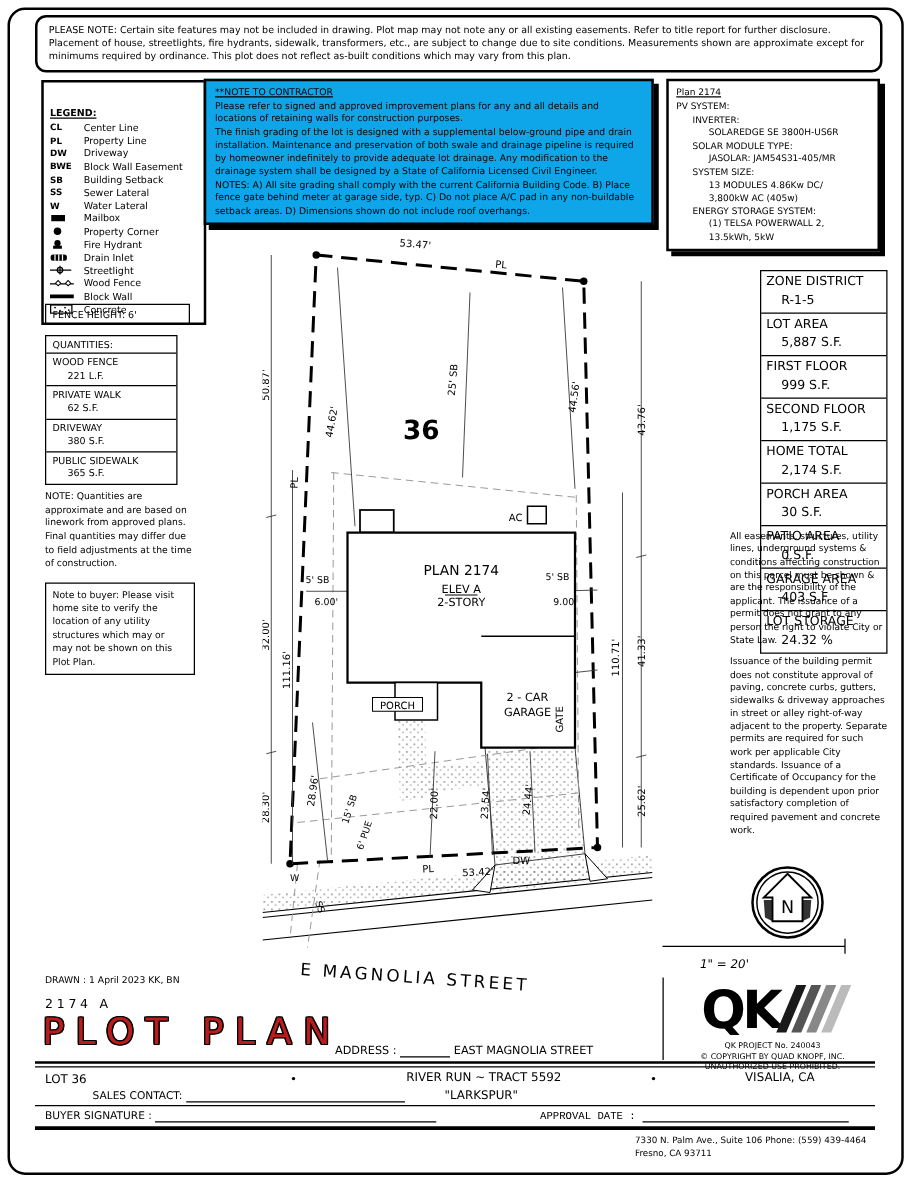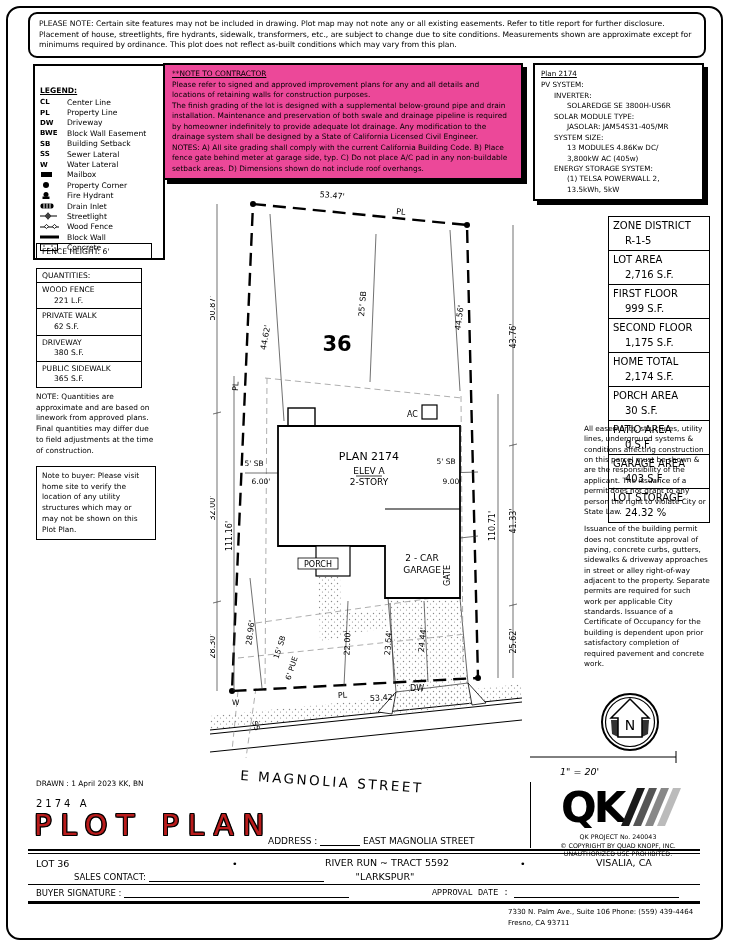--- a/index.html
+++ b/index.html
@@ -11,21 +11,21 @@
   #top-note{left:28px;top:12px;width:656px;border:2px solid #000;border-radius:9px;
             padding:5px 9px;font-size:7.6px;line-height:1.4;}
   
   #legend{left:33px;top:64px;width:118px;border:2px solid #000;padding:20px 5px 5px;font-size:7.6px;}
   #legend .lg-title{font-weight:bold;text-decoration:underline;margin-bottom:2px;}
   .lg-row{display:flex;align-items:center;height:10.4px;}
   .lg-sym{width:27px;flex:0 0 27px;font-size:7px;font-weight:bold;display:flex;align-items:center;}
   .lg-lab{white-space:nowrap;}
   
   #contractor{left:163px;top:63px;width:342px;border:2px solid #000;box-shadow:4px 4px 0 #000;
-              padding:4px 7px;font-size:7.4px;line-height:1.42;background:#ec4899;}
+              padding:4px 7px;font-size:7.4px;line-height:1.42;background:#0ea5e9;}
   #contractor .cn-title{text-decoration:underline;}
   
   #pv{left:533px;top:63px;width:155px;border:2px solid #000;box-shadow:4px 4px 0 #000;
       padding:4px 6px;font-size:7.2px;line-height:1.45;background:#fff;}
   #pv .pv-title{text-decoration:underline;margin-bottom:1px;}
   .ind0{padding-left:0;} .ind1{padding-left:13px;} .ind2{padding-left:26px;}
   
   #fence{left:36px;top:243px;width:104px;border:1.5px solid #000;padding:3px 5px;font-size:7.6px;}
   #quantities{left:36px;top:268px;width:104px;border:1.5px solid #000;font-size:7.6px;}
   #quantities .q-head{border-bottom:1.5px solid #000;padding:2px 5px;}
@@ -243,21 +243,21 @@
   <div class="abs" id="qnote">NOTE: Quantities are approximate and are based on linework from approved plans.  Final quantities may differ due to field adjustments at the time of construction.</div>
   <div class="abs" id="buyer-note">Note to buyer: Please visit home site to verify the location of any utility structures which may or may not be shown on this Plot Plan.</div>
 
   <div class="abs" id="site-table">
     <div class="st-row">
         <div>ZONE DISTRICT</div>
         <div class="st-val">R-1-5</div>
       </div>
     <div class="st-row">
         <div>LOT AREA</div>
-        <div class="st-val">2,716 S.F.</div>
+        <div class="st-val">5,887 S.F.</div>
       </div>
     <div class="st-row">
         <div>FIRST FLOOR</div>
         <div class="st-val">999 S.F.</div>
       </div>
     <div class="st-row">
         <div>SECOND FLOOR</div>
         <div class="st-val">1,175 S.F.</div>
       </div>
     <div class="st-row">

